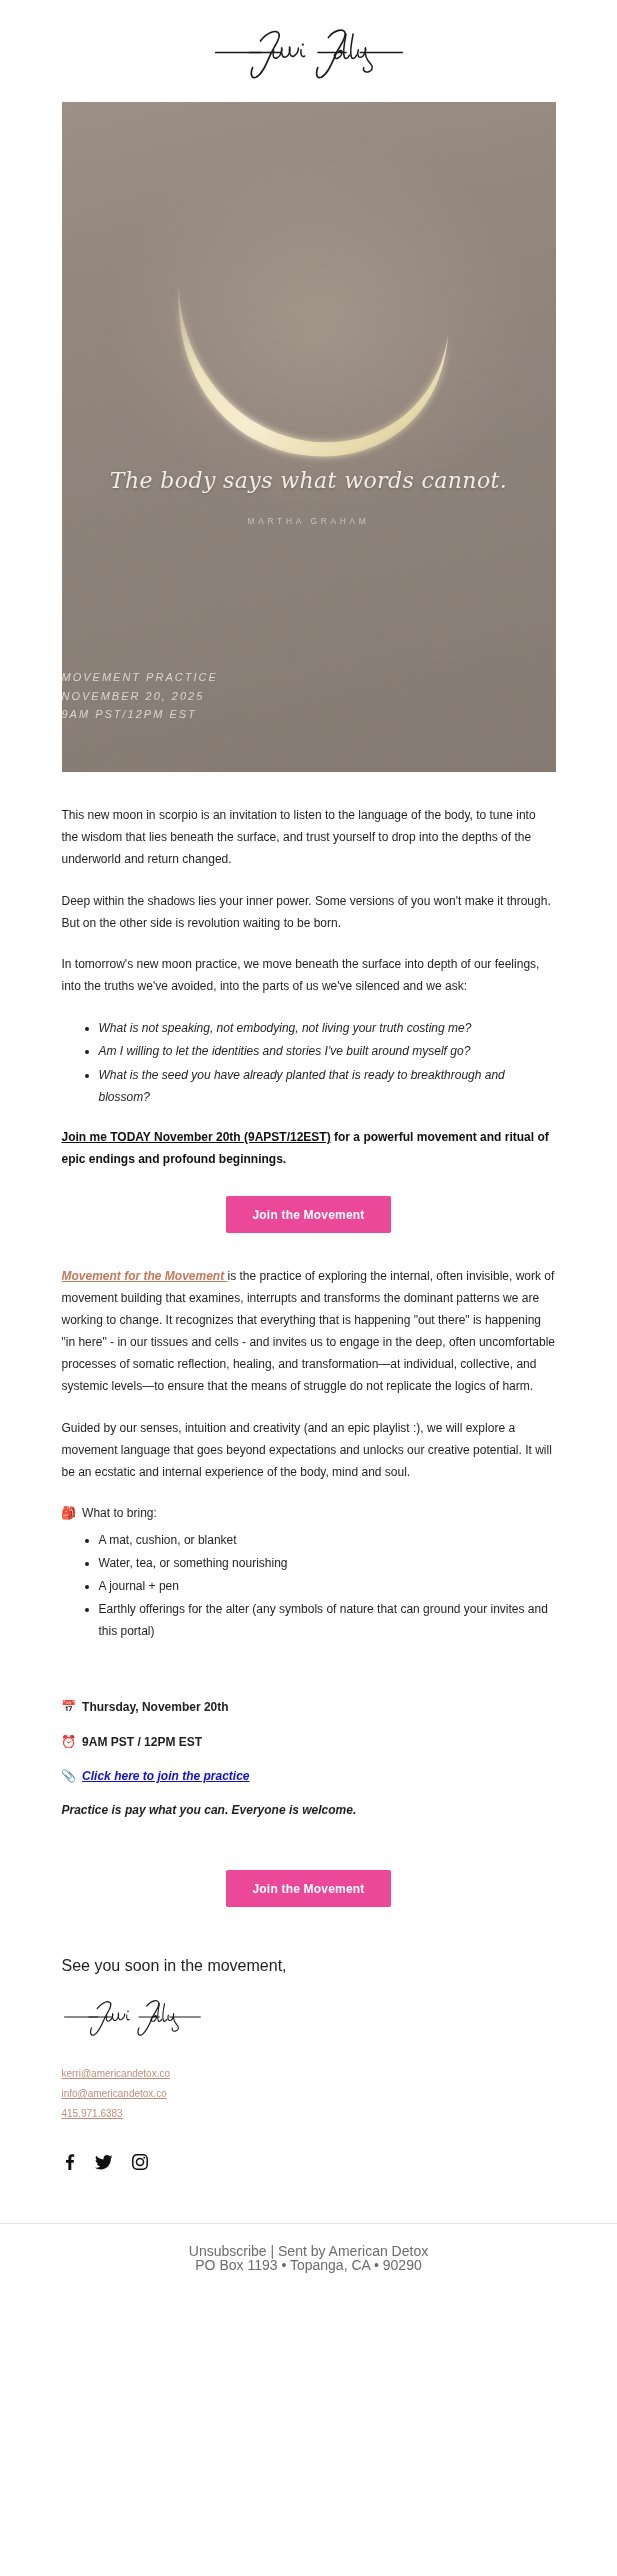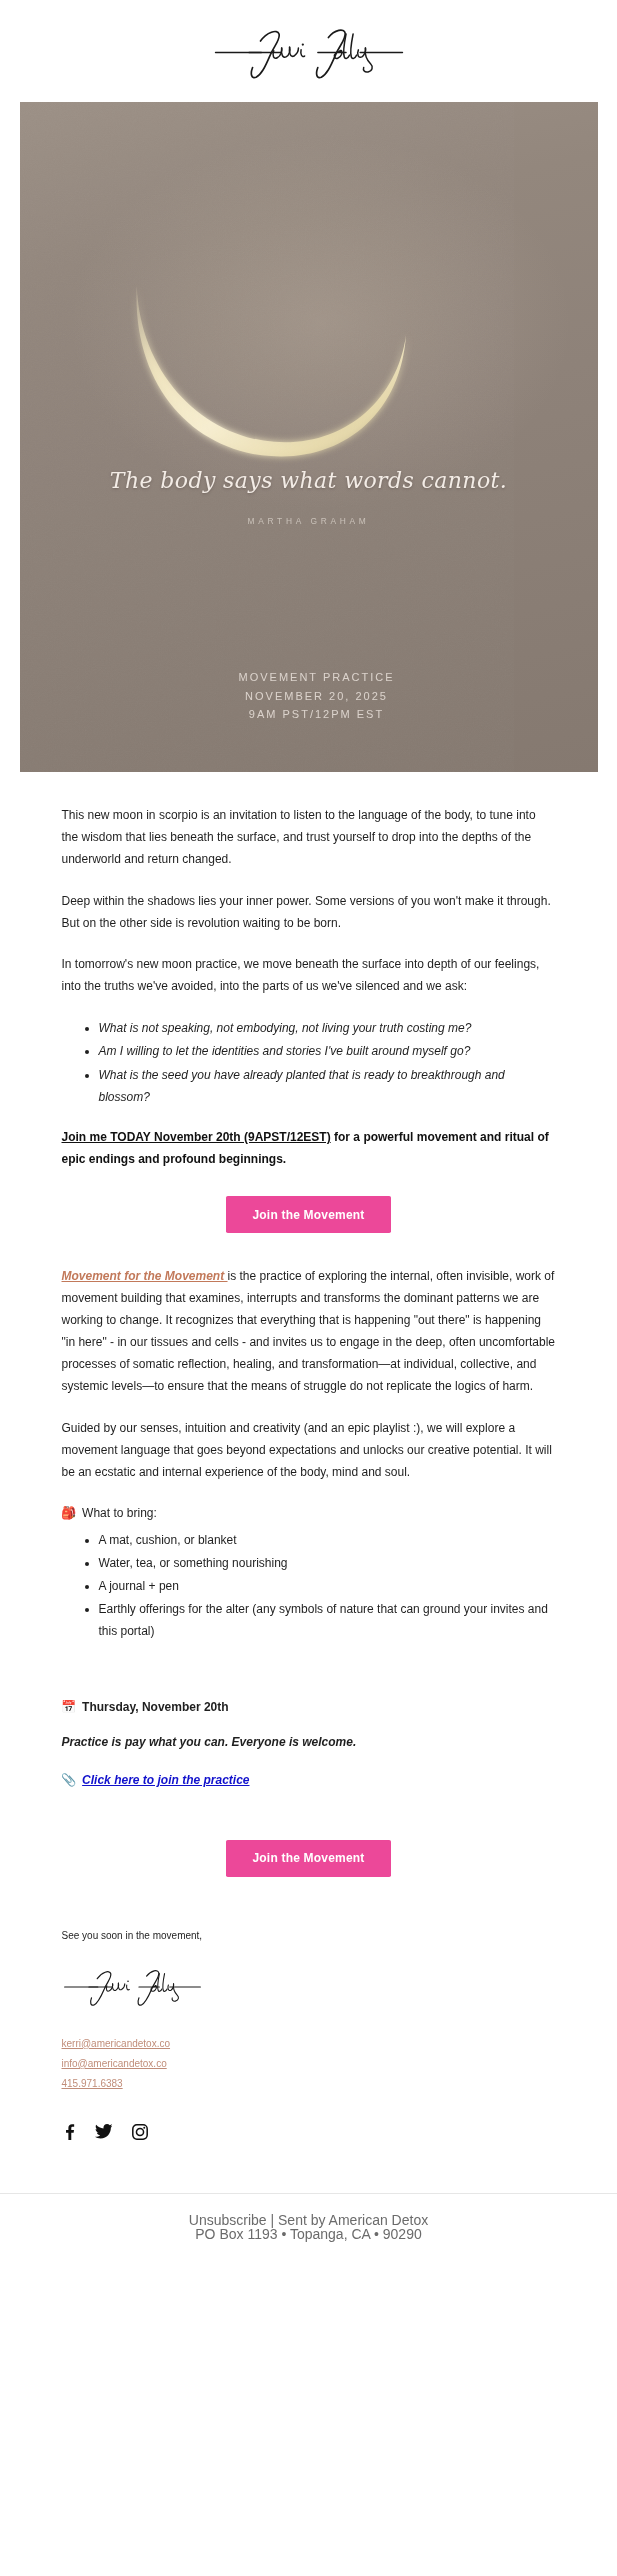--- a/index.html
+++ b/index.html
@@ -21,21 +21,21 @@
   .header {
     padding: 25px 0 19.4px 0;
     text-align: center;
     background: #ffffff;
   }
   .logo-sig { display: inline-block; line-height: 0; }
 
   
   .hero {
     position: relative;
-    width: 578px;
+    width: 494px;
     height: 670px;
     margin: 0 auto;
     overflow: hidden;
     background:
       radial-gradient(ellipse 70% 45% at 52% 33%, rgba(200,185,170,0.30) 0%, rgba(160,146,134,0.0) 62%),
       linear-gradient(168deg, #9c9086 0%, #93877d 22%, #8e8279 48%, #8a7e75 72%, #857970 100%);
   }
   .hero-noise {
     position: absolute; inset: 0;
     opacity: .5;
@@ -63,27 +63,28 @@
     position: absolute;
     left: 0; right: 0;
     top: 414px;
     text-align: center;
     font-size: 8.4px;
     letter-spacing: 3.7px;
     color: rgba(238,230,222,0.62);
   }
   .hero-details {
     position: absolute;
-    left: 16px; right: 0;
+    left: 0; right: 0;
     top: 566px;
-    text-align: center;
+    text-align: left;
     font-size: 11px;
     line-height: 18.5px;
     letter-spacing: 2px;
     color: rgba(240,233,226,0.80);
+    font-style: italic;
   }
   .hero-details div { white-space: nowrap; }
 
   
   .body-wrap {
     width: 494px;
     margin: 0 auto;
     padding: 32px 0 0 0;
   }
   p.para {
@@ -155,21 +156,21 @@
   .detail-line.bolditalic { font-weight: bold; font-style: italic; margin-bottom: 16px; }
   .emoji { font-size: 12.3px; margin-right: 5.3px; }
   a.joinlink {
     color: #1111cc;
     font-weight: bold;
     font-style: italic;
     text-decoration: underline;
   }
 
   .signoff {
-    font-size: 10px;
+    font-size: 16px;
     line-height: 22px;
     color: #1f1f1f;
     margin: 48px 0 0 0;
   }
   .sig-img { margin: 16px 0 23px 0; line-height: 0; }
 
   .contact a {
     display: block;
     color: #c08d79;
     font-size: 10px;
@@ -313,26 +314,29 @@
       <li>A journal + pen</li>
       <li>Earthly offerings for the alter (any symbols of nature that can ground your invites and this portal)</li>
     </ul>
 
     <div class="spacer-lg"></div>
 
     <p class="detail-line bold">
       <span class="emoji">📅</span><span>Thursday, November 20th</span>
     </p>
 
-
-    <p class="detail-line bolditalic">Practice is pay what you can. Everyone is welcome.</p>
+    <p class="detail-line bold">
+      <span class="emoji">⏰</span><span>9AM PST / 12PM EST</span>
+    </p>
 
     <p class="detail-line">
       <span class="emoji">📎</span><a class="joinlink" href="#">Click here to join the practice</a>
     </p>
+
+    <p class="detail-line bolditalic">Practice is pay what you can. Everyone is welcome.</p>
 
     <div class="cta-row" style="margin-top:49px;">
       <button class="cta-btn">Join the Movement</button>
     </div>
 
     <p class="signoff">See you soon in the movement,</p>
 
     <div class="sig-img">
       <svg width="141" height="48" viewBox="0 0 220 62" aria-hidden="true">
         <g fill="none" stroke="#1a1a1a" stroke-linecap="round">

